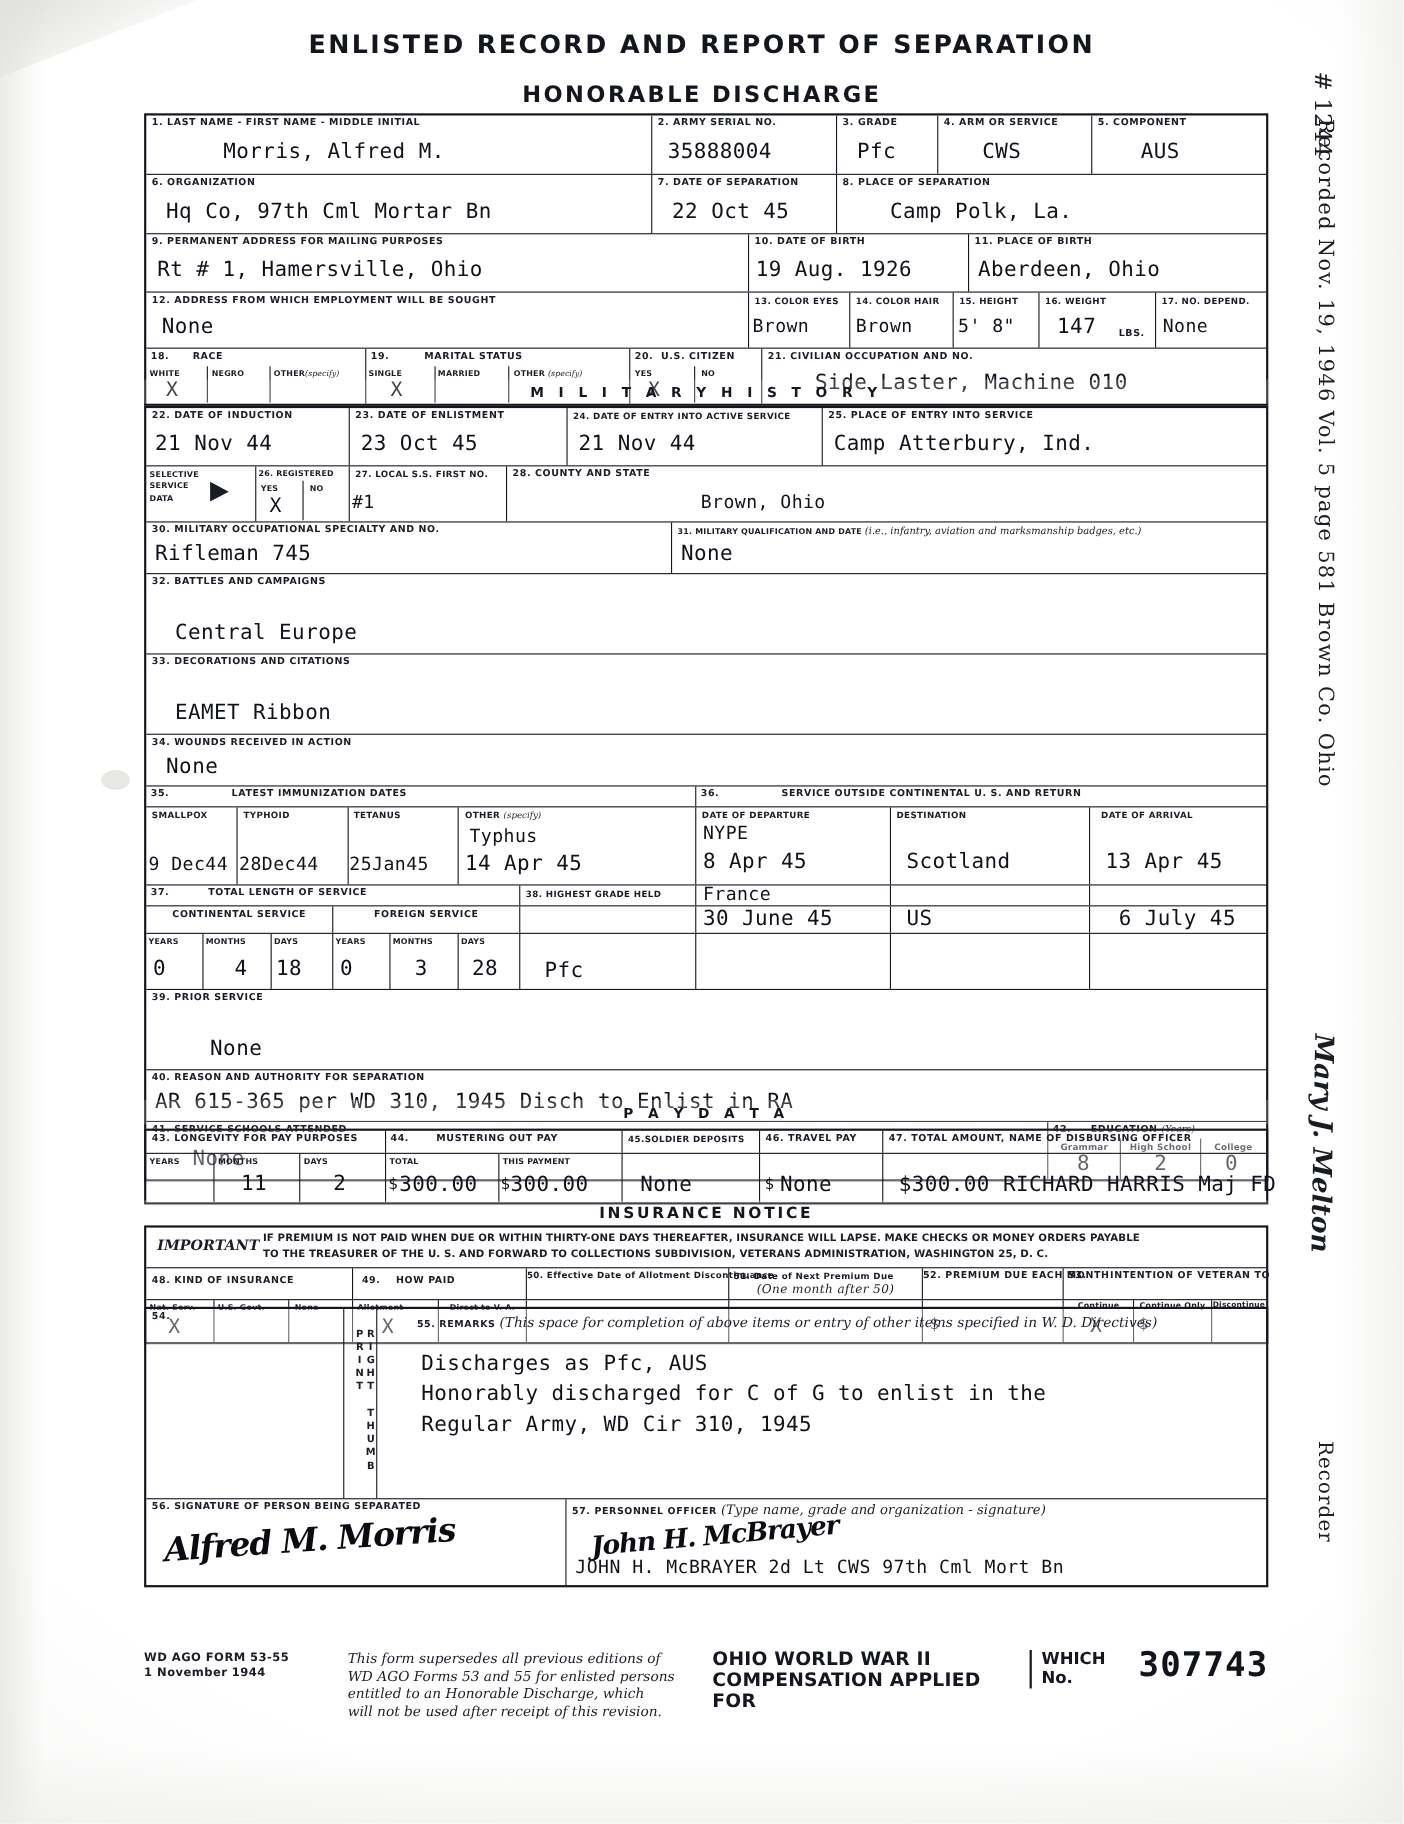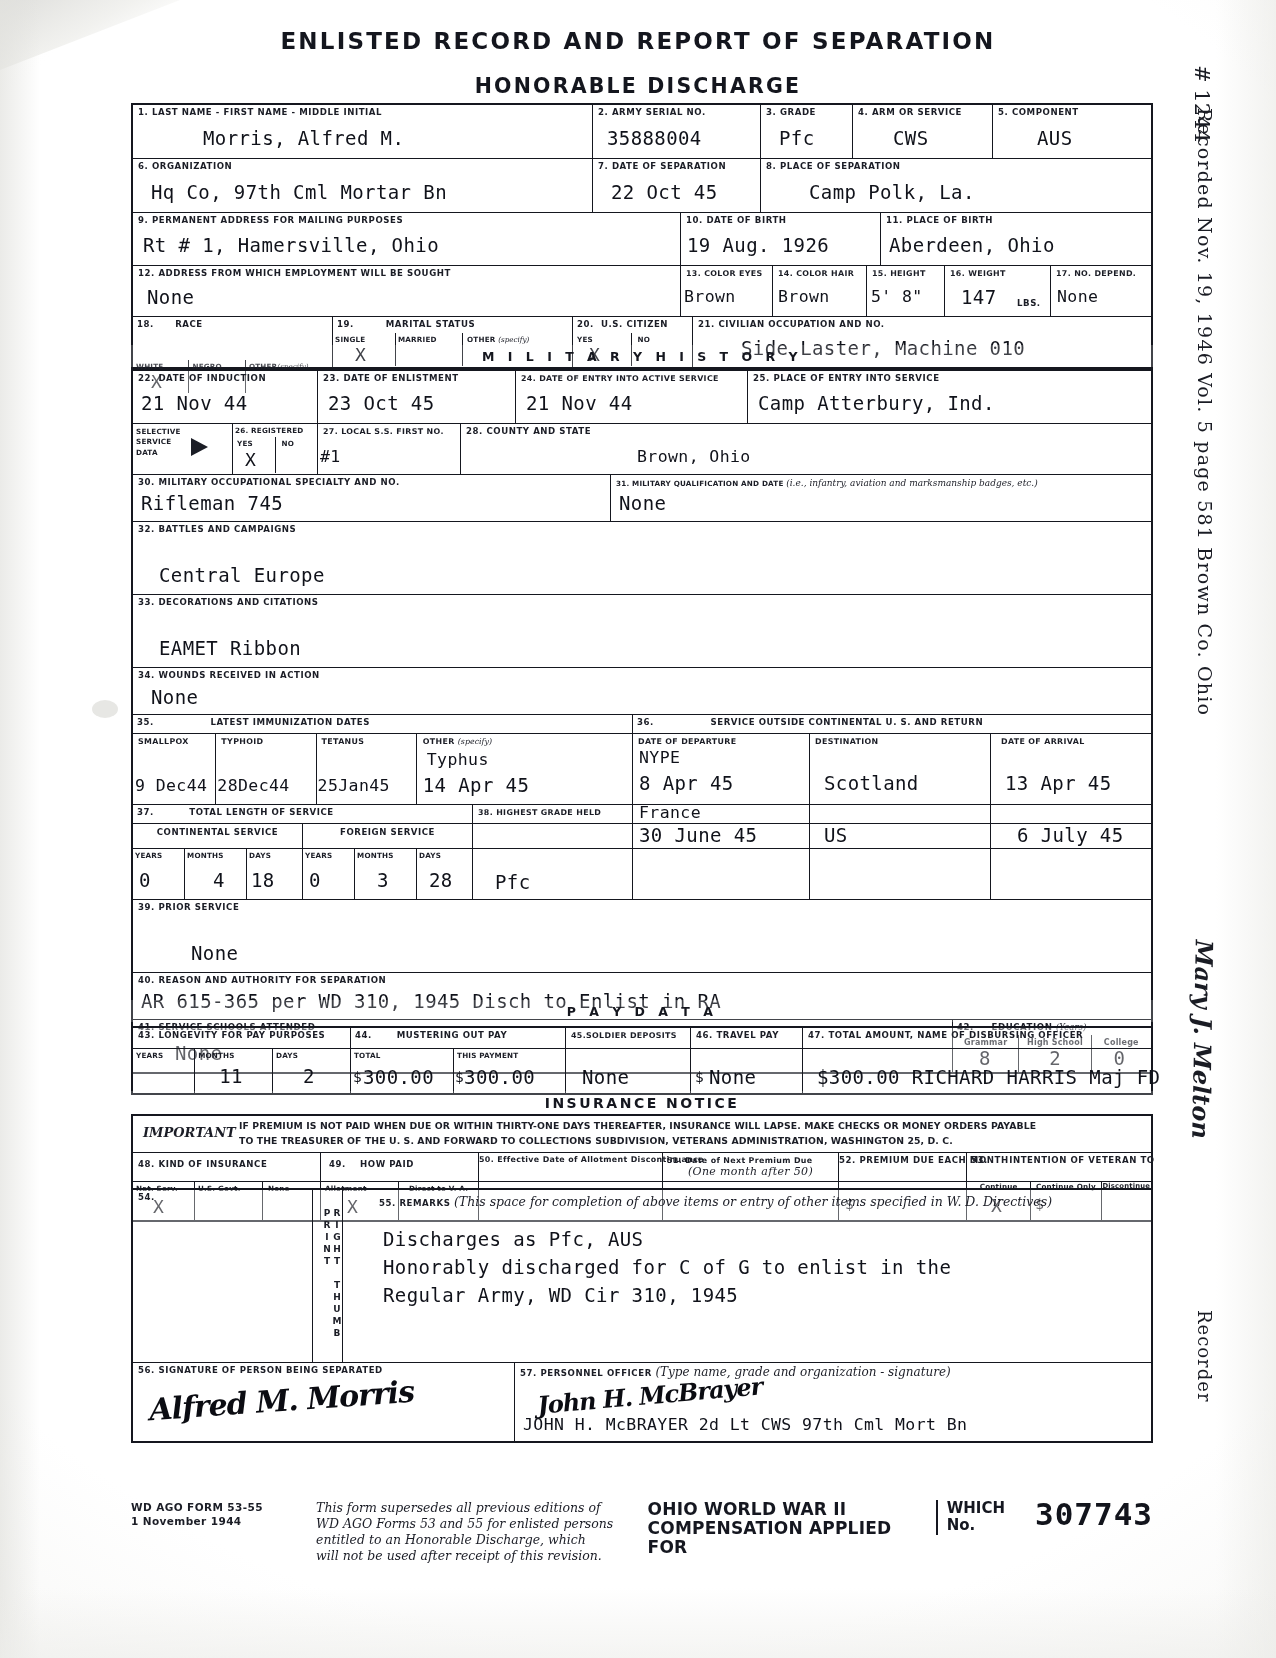--- a/index.html
+++ b/index.html
@@ -238,21 +238,21 @@
     <div class="cell" style="width:100px;">
       <div class="lbl sm"><span>17.</span> <span>NO. DEPEND.</span></div>
       <div class="val tw s" style="left:6px;top:21px;">None</div>
     </div>
   </div>
 
   <div class="row" style="height:50px;">
 
     <div class="cell" style="width:200px;">
       <div class="lbl" style="padding-left:4px;"><span>18.</span> &nbsp;&nbsp;&nbsp;&nbsp;&nbsp;<span>RACE</span></div>
-      <div style="display:flex;position:absolute;left:0;top:16px;width:200px;height:33px;margin-top:27px;">
+      <div style="display:flex;position:absolute;left:0;top:16px;width:200px;height:33px;">
         <div style="width:56px;border-right:1.2px solid #15171f;position:relative;">
           <div class="lbl xs" style="padding-left:3px;">WHITE</div>
           <div class="val tw x" style="left:18px;top:11px;">X</div>
         </div>
         <div style="width:56px;border-right:1.2px solid #15171f;">
           <div class="lbl xs" style="padding-left:3px;">NEGRO</div>
         </div>
         <div style="width:88px;">
           <div class="lbl xs" style="padding-left:3px;"><span>OTHER</span><span class="ital">(specify)</span></div>
         </div>

